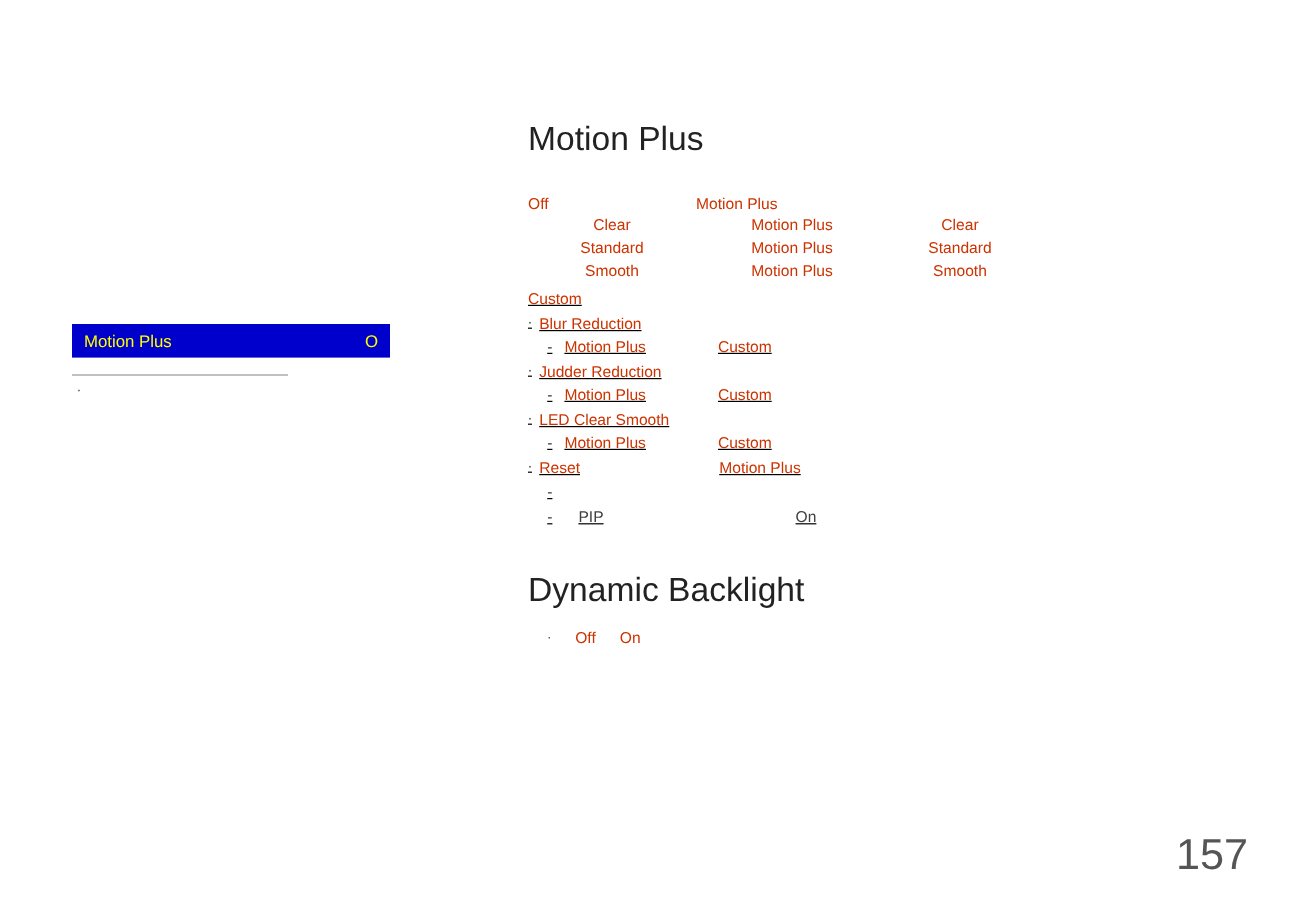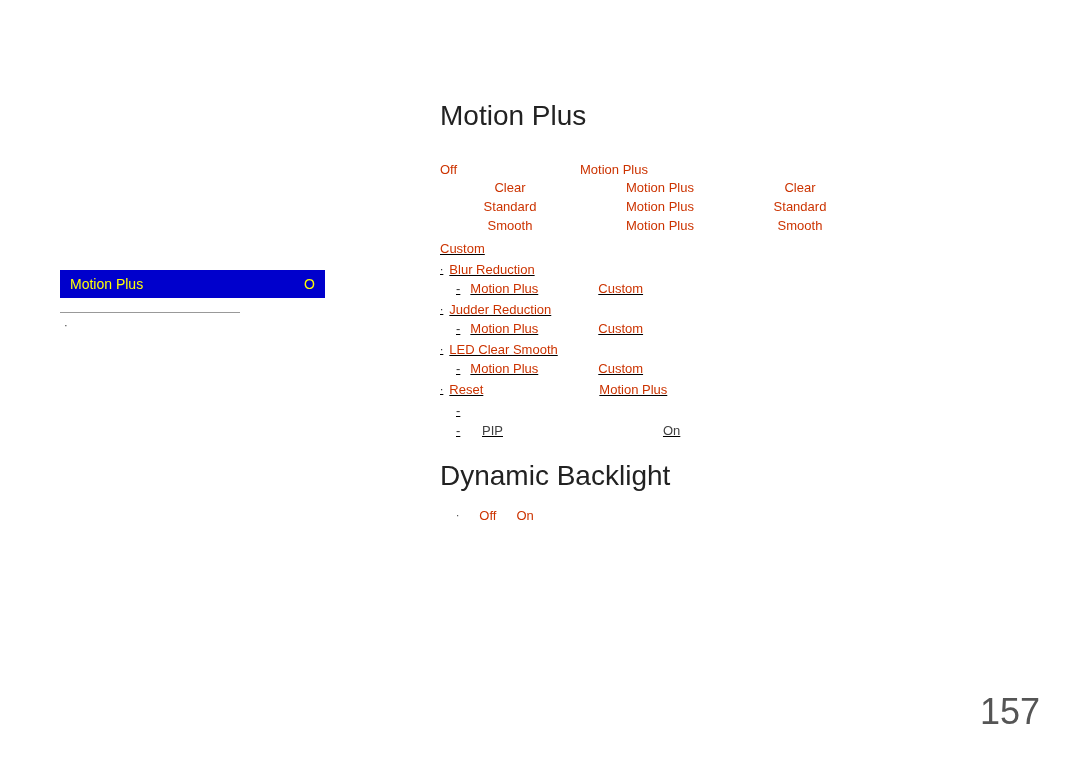--- a/index.html
+++ b/index.html
@@ -159,21 +159,21 @@
       margin-left: 10px;
     }
 
     .pip-label {
       font-size: 13px;
       color: #404040;
     }
 
     
     .dynamic-section {
-      margin-top: 22px;
+      margin-top: 38px;
     }
 
     .backlight-options {
       display: flex;
       align-items: center;
       padding-left: 16px;
       gap: 20px;
       margin-top: 4px;
     }
 

